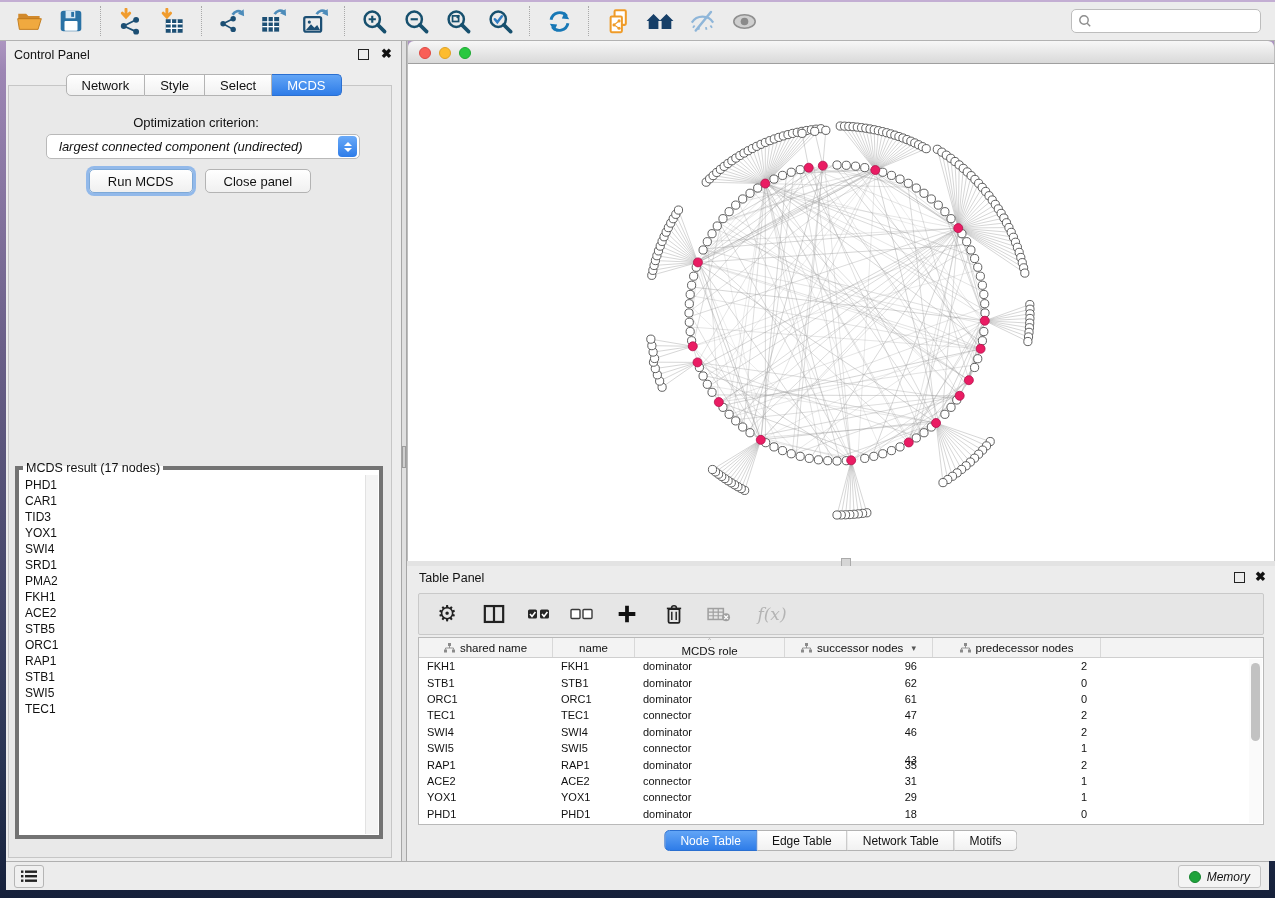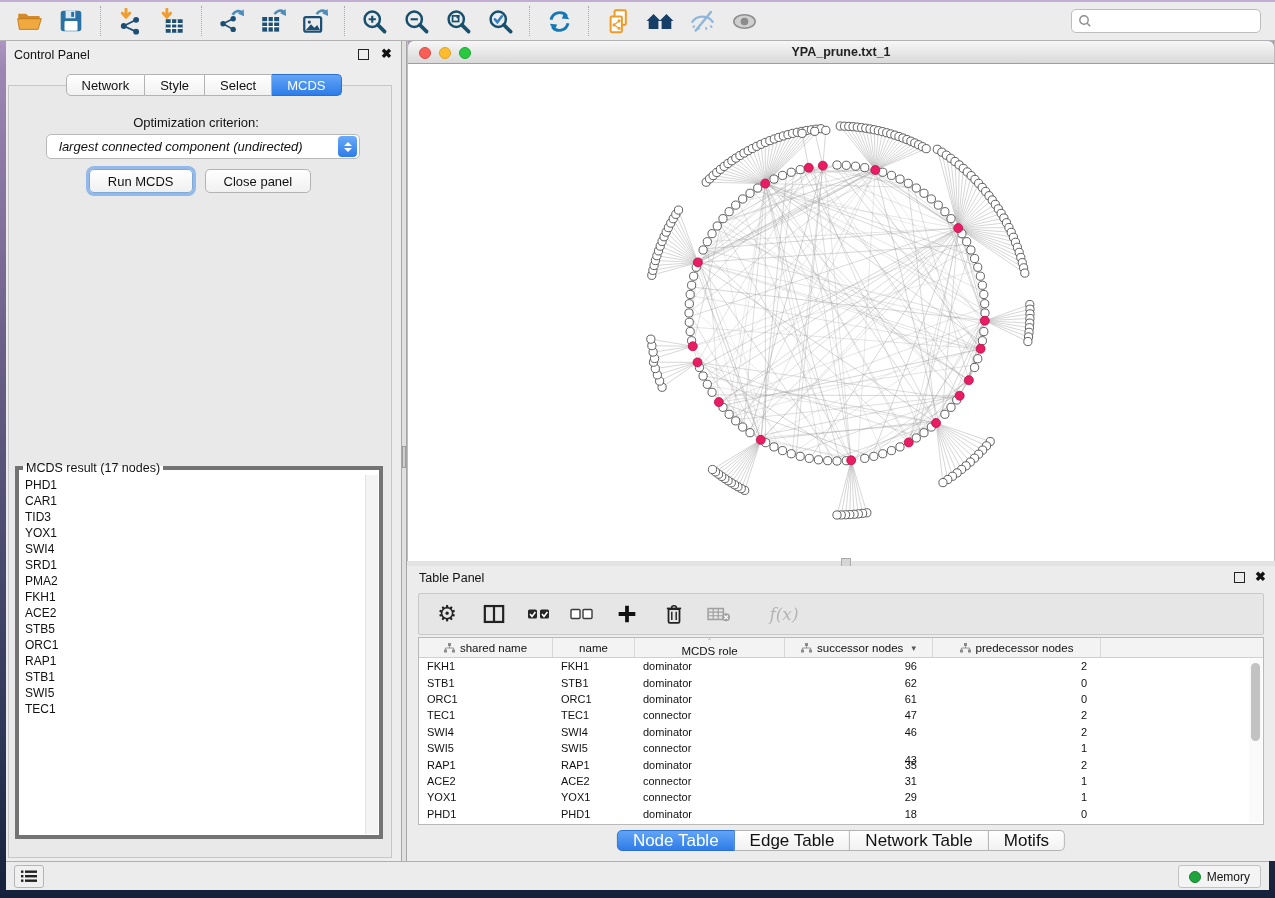--- a/index.html
+++ b/index.html
@@ -90,28 +90,28 @@
   .th-fill { flex:1; border-right:none; }
   .sort-chev { font-size:9px; color:#555; margin-left:3px; }
   .tt-body { position:relative; }
   .tt-row { display:flex; height:16.4px; align-items:center; }
   .td-cell { font-size:11px; color:#111; white-space:nowrap; overflow:hidden; }
   .td-left { padding-left:8px; text-align:left; }
   .td-right { text-align:right; }
   .tt-vscroll { position:absolute; right:1px; top:21px; bottom:1px; width:13px; background:#fafafa; }
   .tt-thumb { position:absolute; left:2px; top:4px; width:9px; height:78px; background:#c2c2c2; border-radius:5px; }
   .tp-tabs { position:absolute; top:264px; left:50%; transform:translateX(-50%); display:flex; }
-  .tp-tabs .seg-tab { font-size:17px; height:21px; }
+  .tp-tabs .seg-tab { font-size:12px; height:21px; }
 
   
   .status-bar { position:absolute; left:6px; top:861px; width:1263px; height:29px; background:#ececec; border-top:1px solid #b0b0b0; }
   .sb-list-btn { position:absolute; left:8px; top:3px; width:30px; height:23px; background:#f0f0f0;
     border:1px solid #b5b5b5; border-radius:3px; display:flex; align-items:center; justify-content:center; }
   .memory-btn { position:absolute; right:8px; top:3px; height:23px; padding:0 10px; background:#f4f4f4;
-    border:1px solid #c2c2c2; border-radius:3px; display:flex; align-items:center; gap:6px; font-size:12px; color:#111; }
+    border:1px solid #c2c2c2; border-radius:3px; display:flex; align-items:center; gap:6px; font-size:12px; color:#111;font-style:italic; }
   .mem-dot { width:12px; height:12px; border-radius:50%; background:#1fa33c; border:1px solid #178430; }
 </style>
 </head>
 <body>
 
 <div class="screen">
 
   <div class="toolbar">
     <div class="tb-icon">
       <svg width="27" height="27" viewBox="0 0 24 24">
@@ -307,21 +307,20 @@
 
   <div class="v-splitter">
       <div class="grip"></div>
     </div>
 
   <div class="network-window">
     <div class="nw-titlebar">
       <span class="traffic t-red"></span>
       <span class="traffic t-yellow"></span>
       <span class="traffic t-green"></span>
-      <div class="nw-title">YPA_prune.txt_1</div>
     </div>
     <div class="nw-canvas">
       <svg id="net-svg" width="866" height="497" viewBox="0 0 866 497">
           <g>
             <line x1="357.24817620354213" y1="119.55628334336942" x2="324.4898523207801" y2="353.7932680665492" stroke="#999999" stroke-width="0.7" stroke-opacity="0.37"></line>
             <line x1="357.24817620354213" y1="119.55628334336942" x2="565.8142959470126" y2="192.55667954023934" stroke="#999999" stroke-width="0.7" stroke-opacity="0.48"></line>
             <line x1="357.24817620354213" y1="119.55628334336942" x2="502.1403103468308" y2="377.6642724394354" stroke="#999999" stroke-width="0.7" stroke-opacity="0.34"></line>
             <line x1="357.24817620354213" y1="119.55628334336942" x2="319.71230160677044" y2="348.8007964893592" stroke="#999999" stroke-width="0.7" stroke-opacity="0.28"></line>
             <line x1="357.24817620354213" y1="119.55628334336942" x2="311.3440103094896" y2="159.2165489082397" stroke="#999999" stroke-width="0.7" stroke-opacity="0.31"></line>
             <line x1="357.24817620354213" y1="119.55628334336942" x2="318.62077403497574" y2="150.40777680079367" stroke="#999999" stroke-width="0.7" stroke-opacity="0.25"></line>
@@ -958,21 +957,21 @@
           </svg>
       </div>
       <div class="tpi" style="margin-left:10px;">
         <svg width="24" height="18" viewBox="0 0 22 16">
             <rect x="1" y="3" width="14" height="10" fill="none" stroke="#a0a0a0" stroke-width="1.4"></rect>
             <path d="M1 6.3h14M1 9.6h14M5.7 3v10M10.3 3v10" stroke="#a0a0a0" stroke-width="1.1"></path>
             <circle cx="17.5" cy="11" r="3.6" fill="#a0a0a0"></circle>
             <path d="M15.8 9.3l3.4 3.4M19.2 9.3l-3.4 3.4" stroke="#fff" stroke-width="1.2"></path>
           </svg>
       </div>
-      <div class="tpi" style="margin-left:24px;width:40px;">
+      <div class="tpi" style="margin-left:12px;width:40px;">
           <span class="fx-glyph">f(x)</span>
         </div>
     </div>
 
     <div class="tp-table">
       <div class="tt-header" id="tt-header">
           <div class="th-cell" style="width: 134px;">
             <svg width="11" height="10" viewBox="0 0 11 10">
               <g fill="#8a8a8a">
                 <rect x="4" y="0" width="3" height="3"></rect>

